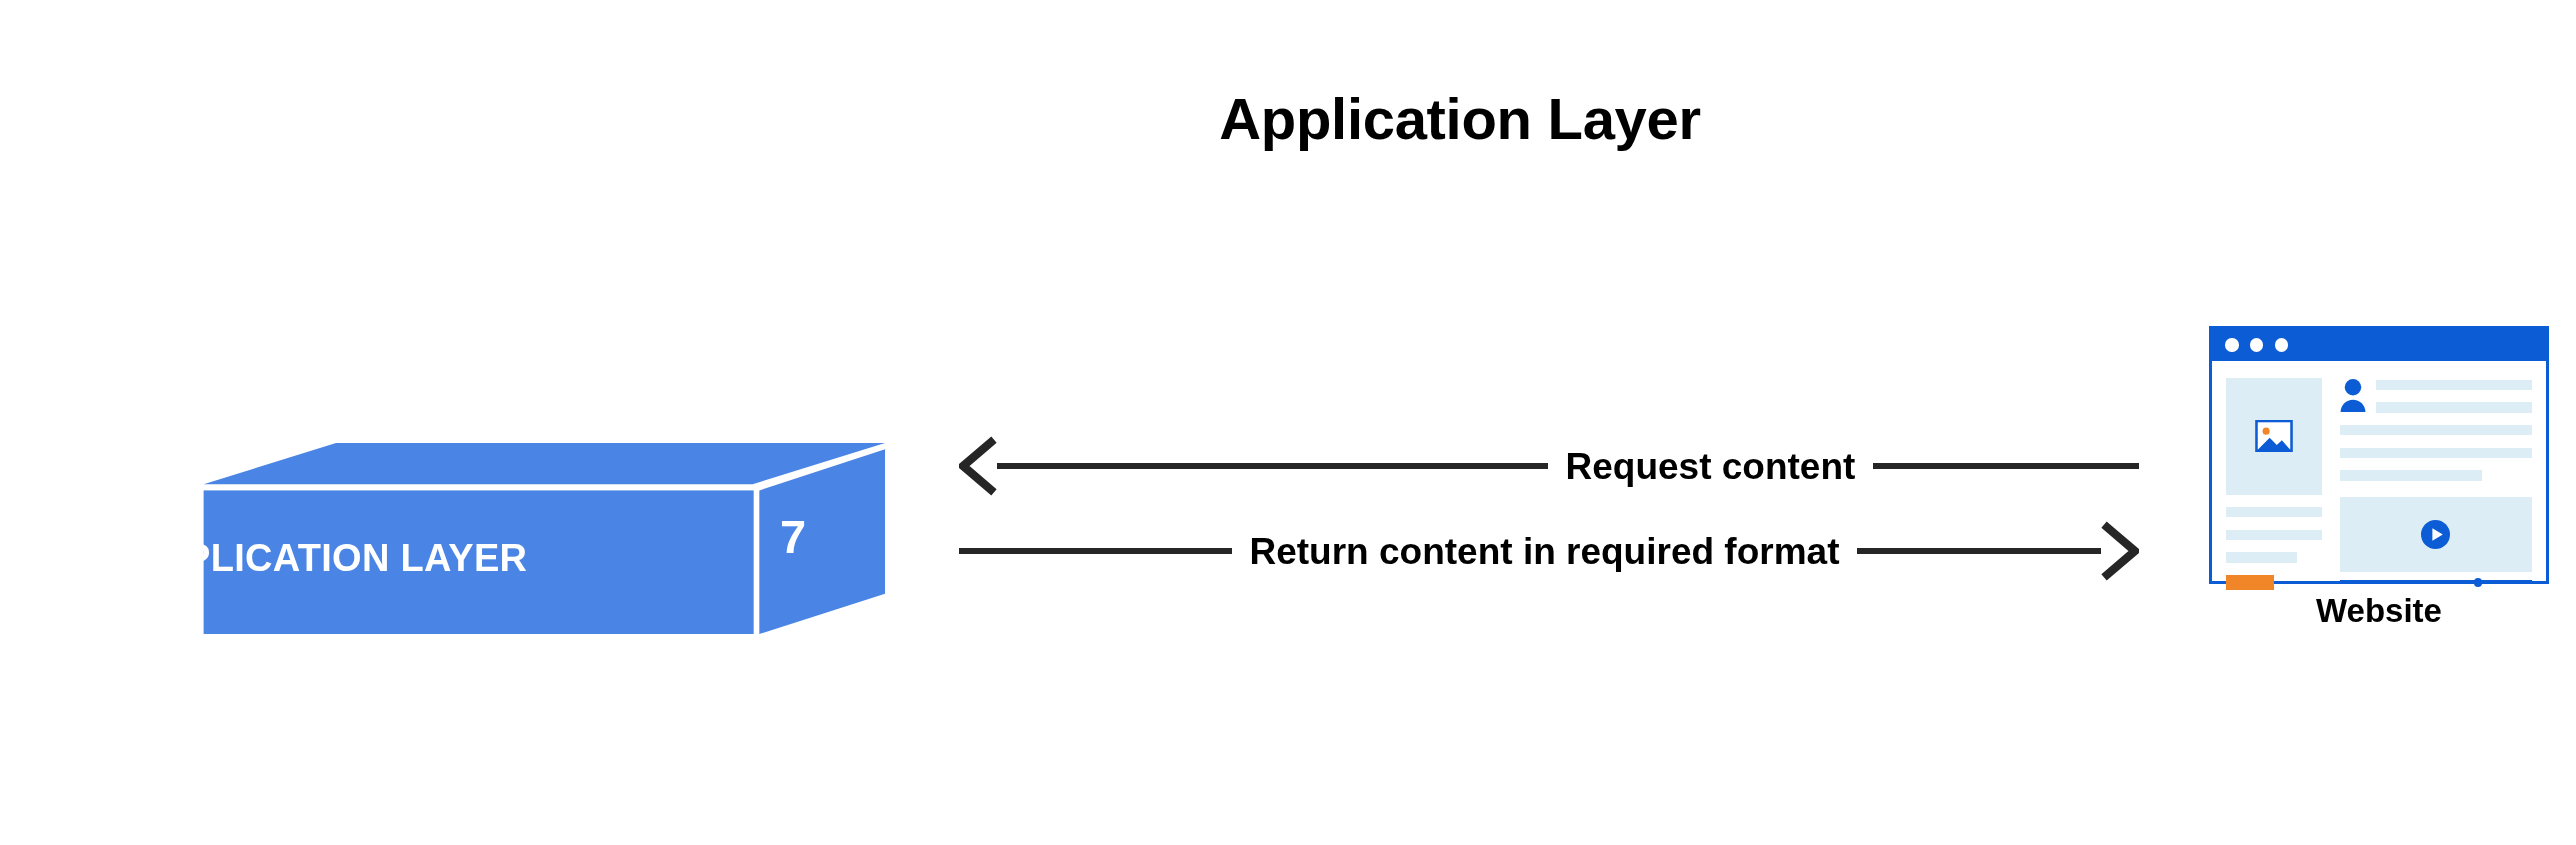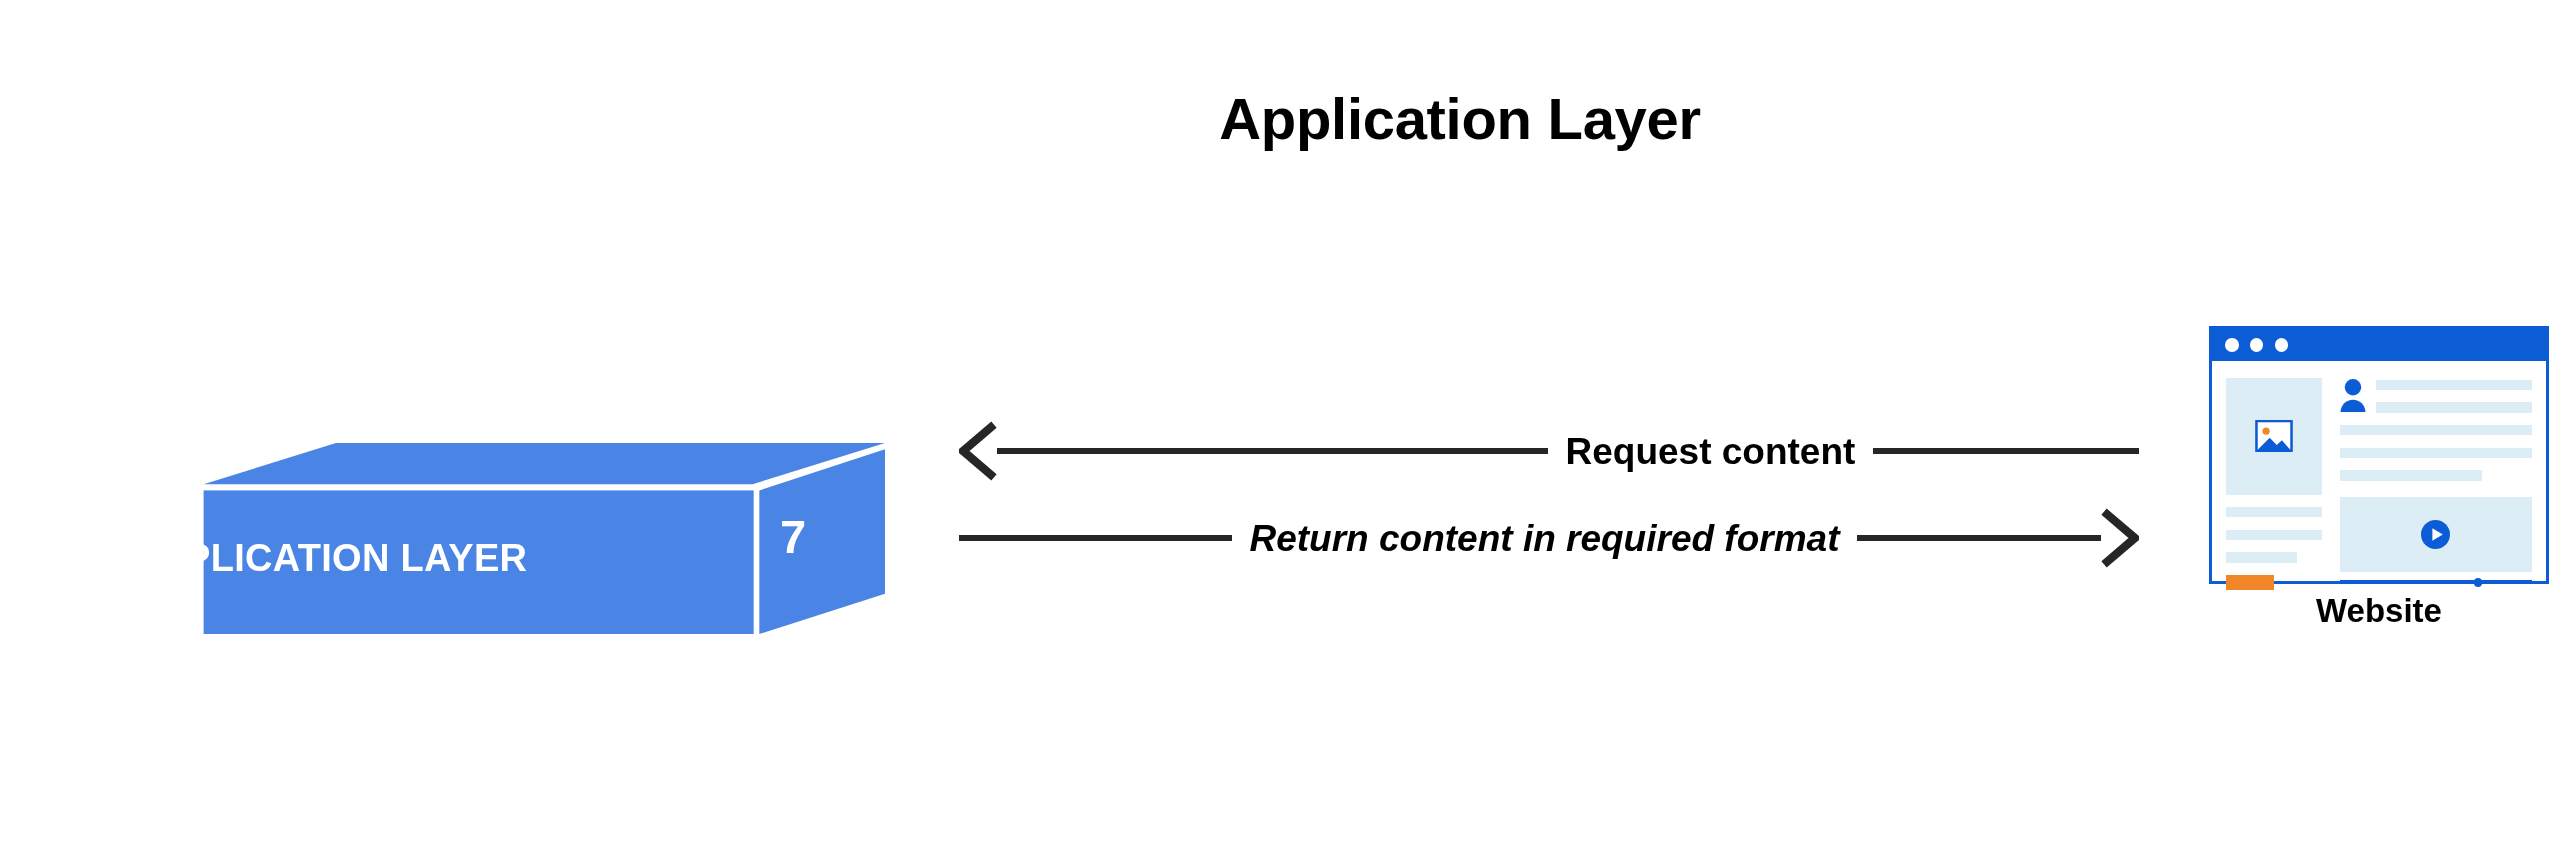--- a/index.html
+++ b/index.html
@@ -69,22 +69,22 @@
     line-height: 1;
   }
 
   
   .flow-row {
     position: absolute;
     display: flex;
     align-items: center;
     height: 62px;
   }
-  .flow-request  { left: 959px; top: 420px;  width: 1180px; }
-  .flow-return   { left: 959px; top: 507px; width: 1180px; font-style: italic; }
+  .flow-request  { left: 959px; top: 435px;  width: 1180px; }
+  .flow-return   { left: 959px; top: 520px; width: 1180px; }
 
   .arrow-seg {
     height: 5.7px;
     background: #262626;
     flex: 0 0 auto;
   }
   .arrow-spring { flex: 1 1 auto; height: 5.7px; background: #262626; }
 
   .flow-label {
     font-size: 37px;

